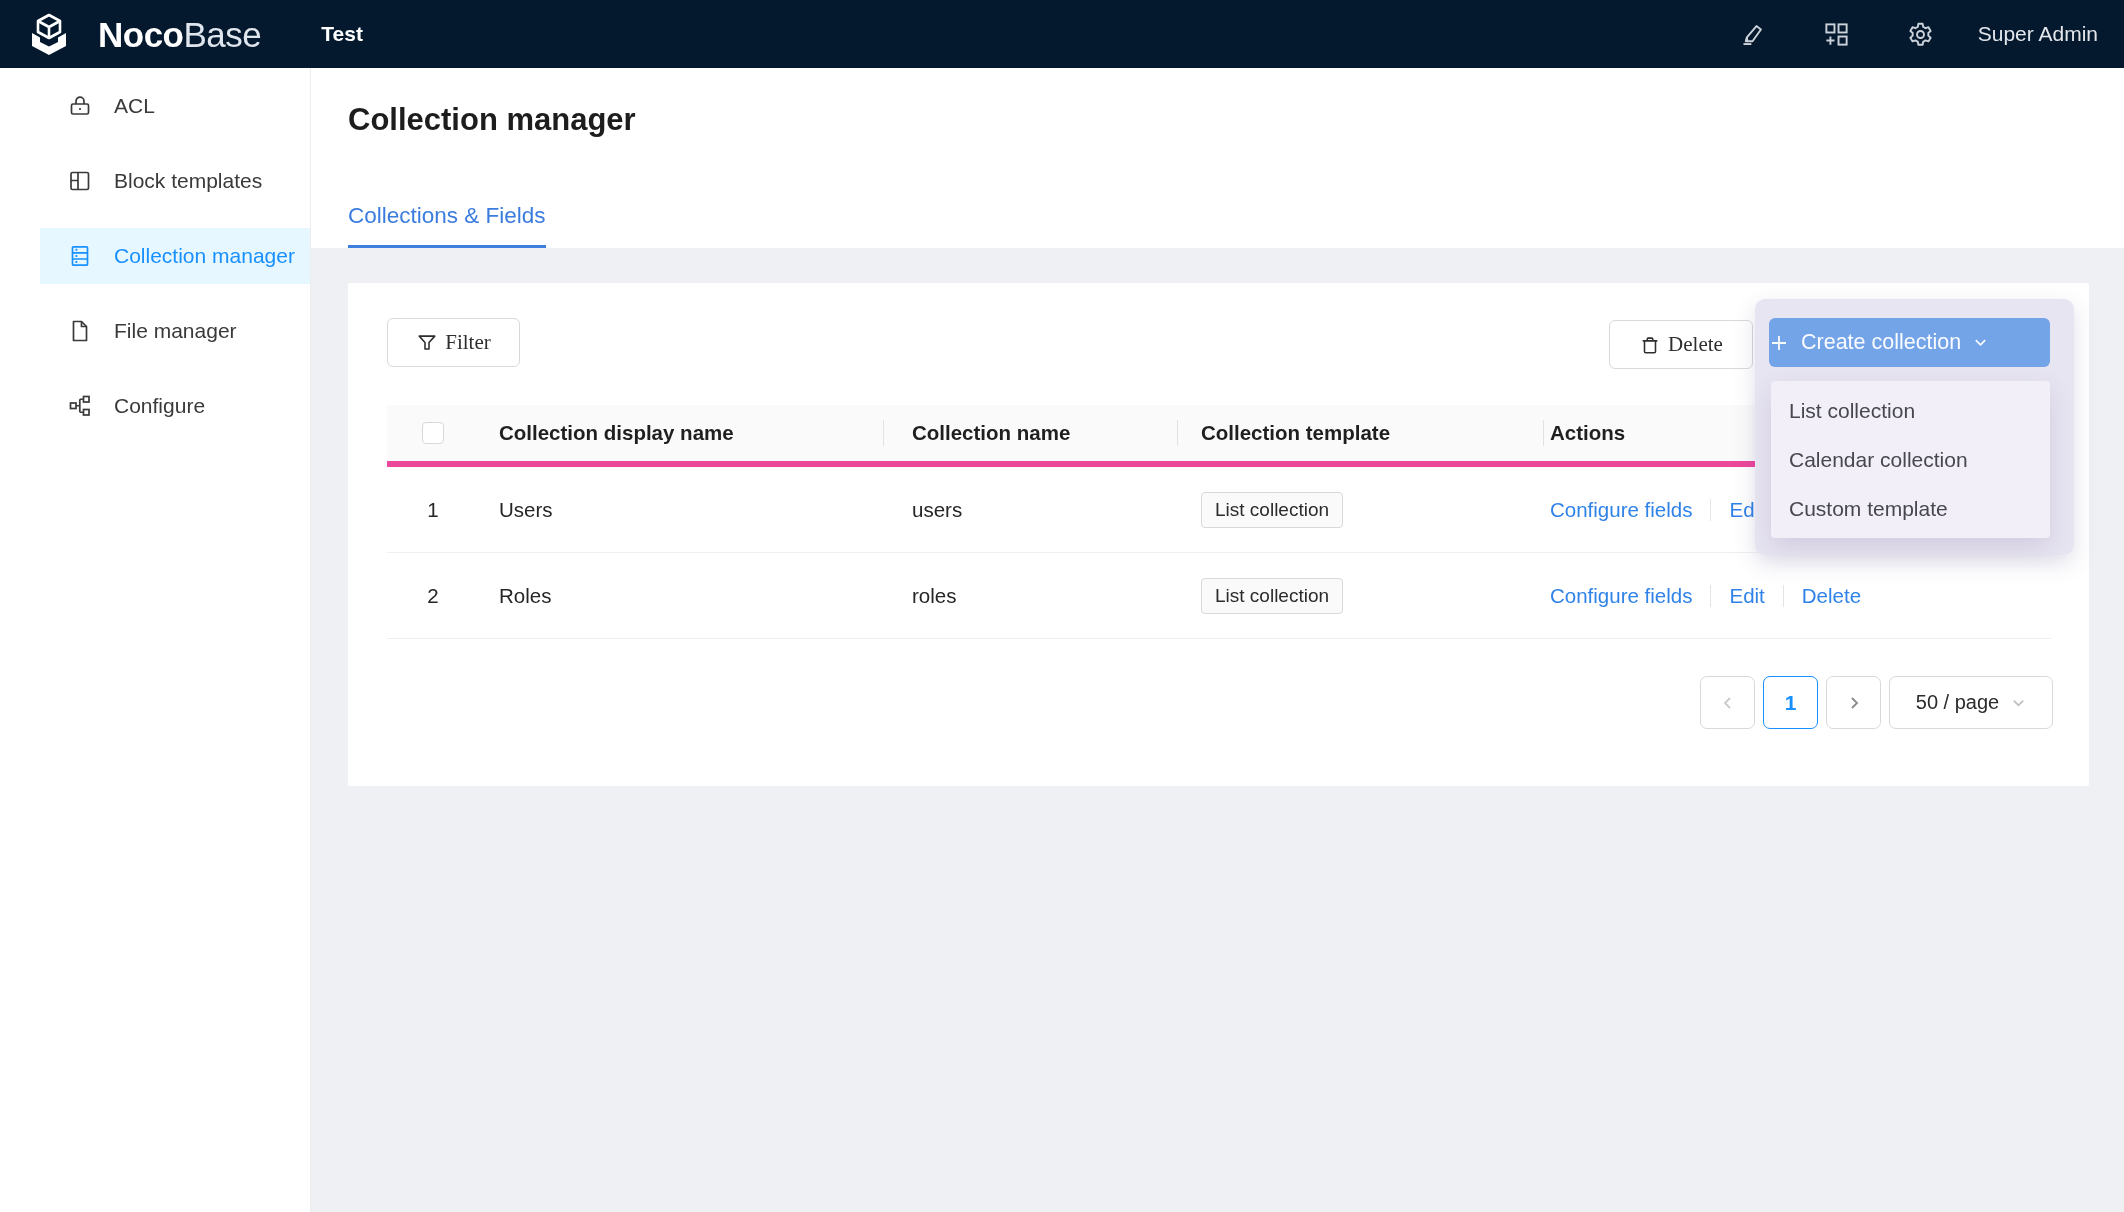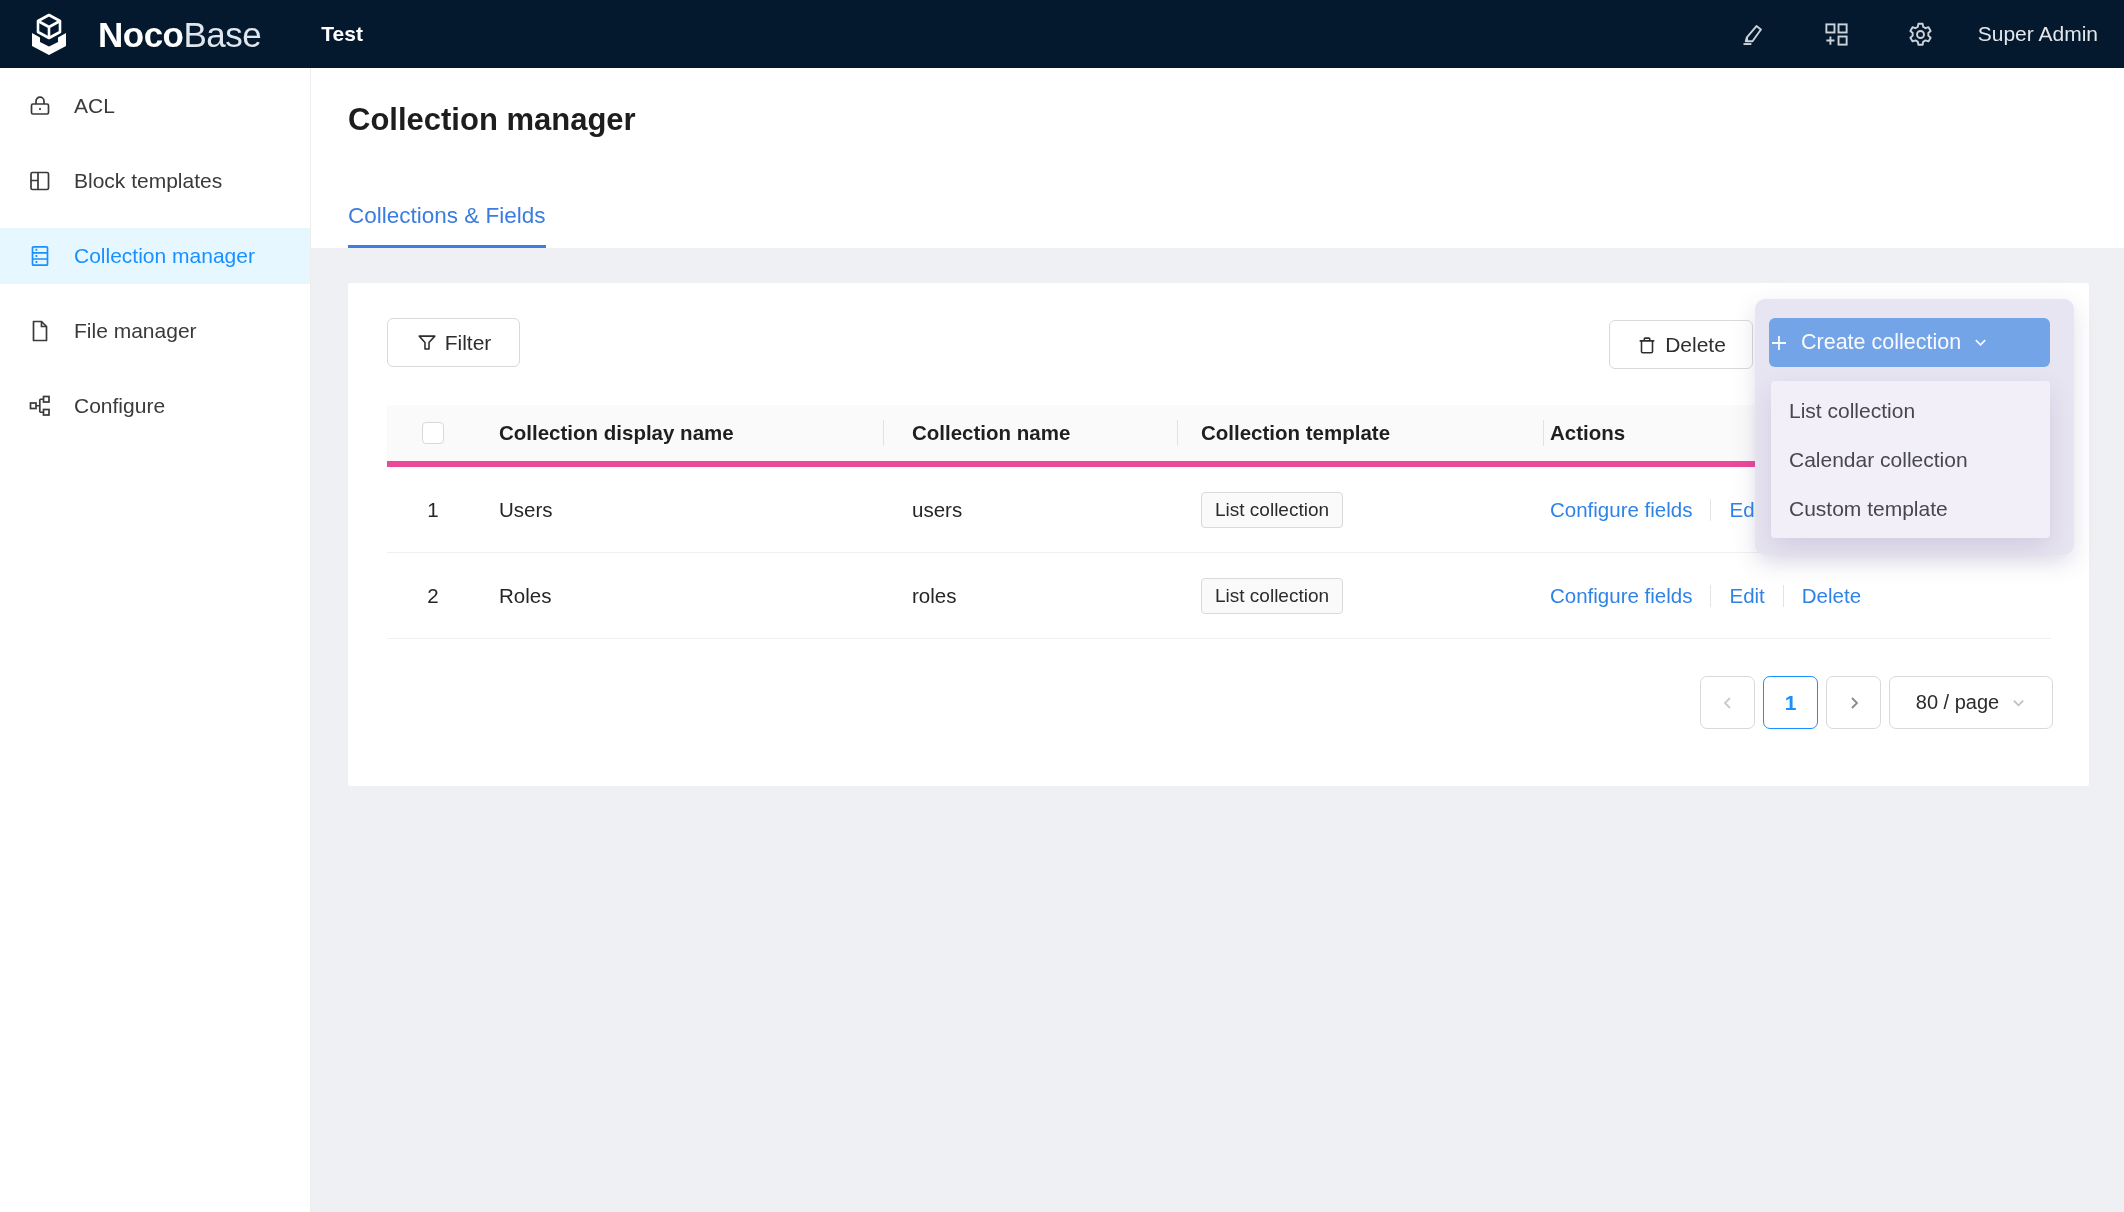--- a/index.html
+++ b/index.html
@@ -24,21 +24,21 @@
   .brand-light { font-weight:400; color:#dfe6ee; }
   .nav-menu-item { margin-left:60px; font-size:21px; font-weight:600; color:#ffffff; cursor:pointer; }
   .nav-right { margin-left:auto; display:flex; align-items:center; margin-right:26px; }
   .icon-btn { margin-left:57px; cursor:pointer; display:flex; }
   .icon-btn svg { stroke:#ccd2d9; }
   .nav-user { margin-left:44px; font-size:21px; font-weight:500; color:#e3e7ec; cursor:pointer; }
 
   
   .sidebar {
     position:absolute; top:68px; left:0; width:311px; height:1144px;
-    background:#ffffff; border-right:1px solid #ededed; z-index:10; padding-top:10px;
+    background:#ffffff; border-right:1px solid #ededed; z-index:10; padding-top:10px;padding-left:40px;
   }
   .side-item {
     height:56px; display:flex; align-items:center; gap:22px; padding-left:28px;
     margin-bottom:19px; font-size:21px; color:#3a3a3a; cursor:pointer;
   }
   .side-item svg { stroke:#3a3a3a; flex:none; }
   .side-item.active { background:#e6f7ff; color:#1890ff; }
   .side-item.active svg { stroke:#1890ff; }
 
   
@@ -49,21 +49,21 @@
     position:absolute; left:37px; bottom:0; font-size:22.5px; color:#3b7cdf;
     padding-bottom:16px; border-bottom:3px solid #3d7fde; cursor:pointer;
   }
   .content { position:absolute; top:180px; left:0; width:1813px; height:964px; background:#eef0f3; }
   .card { position:absolute; left:37px; top:35px; width:1741px; height:503px; background:#ffffff; border-radius:2px; }
 
   
   .btn {
     display:flex; align-items:center; justify-content:center; gap:7px;
     background:#ffffff; border:1px solid #d9d9d9; border-radius:6px;
-    font-size:21px; color:#2e2e2e; cursor:pointer;
+    font-size:21px; color:#2e2e2e; cursor:pointer;font-family:Liberation Serif, serif;
   }
   .btn svg { stroke:#2e2e2e; }
   .btn-filter { position:absolute; left:39px; top:35px; width:133px; height:49px; }
   .btn-delete { position:absolute; left:1261px; top:37px; width:144px; height:49px; }
 
   
   .table { position:absolute; left:39px; top:122px; width:1664px; }
   .thead {
     display:flex; align-items:center; height:62px; background:#fafafa;
     border-bottom:6px solid #ec4899; font-weight:700; font-size:20.5px; color:#1f1f1f;
@@ -278,21 +278,21 @@
             <polyline points="10,3 5,8 10,13"></polyline>
           </svg>
         </div>
         <div class="pg-btn pg-active">1</div>
         <div class="pg-btn pg-next">
           <svg width="16" height="16" viewBox="0 0 16 16" fill="none" stroke-width="1.8">
             <polyline points="6,3 11,8 6,13"></polyline>
           </svg>
         </div>
         <div class="pg-btn pg-sizer">
-          <span style="font-size:20px;color:#2c2c2c;">80 / page</span>
+          <span style="font-size:20px;color:#2c2c2c;">50 / page</span>
           <svg width="15" height="15" viewBox="0 0 16 16" fill="none" stroke-width="1.8">
             <polyline points="3,6 8,11 13,6"></polyline>
           </svg>
         </div>
       </div>
 
       <div class="overlay-panel">
         <div class="btn-create">
           <svg width="20" height="20" viewBox="0 0 20 20" fill="none" stroke-width="1.8">
             <path d="M10,3 L10,17 M3,10 L17,10"></path>

